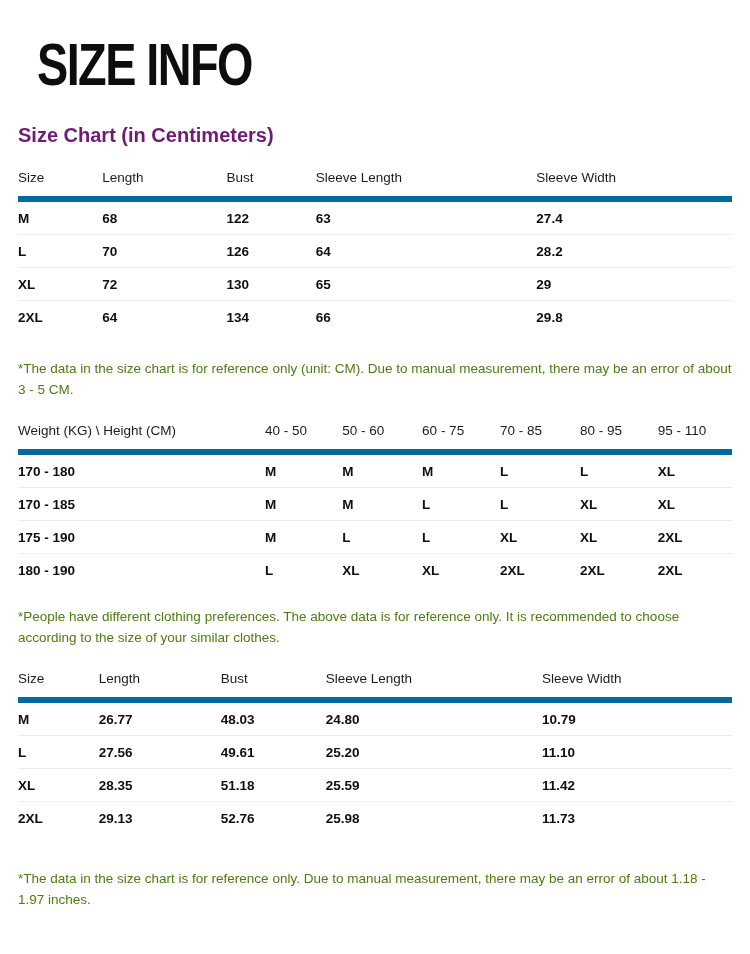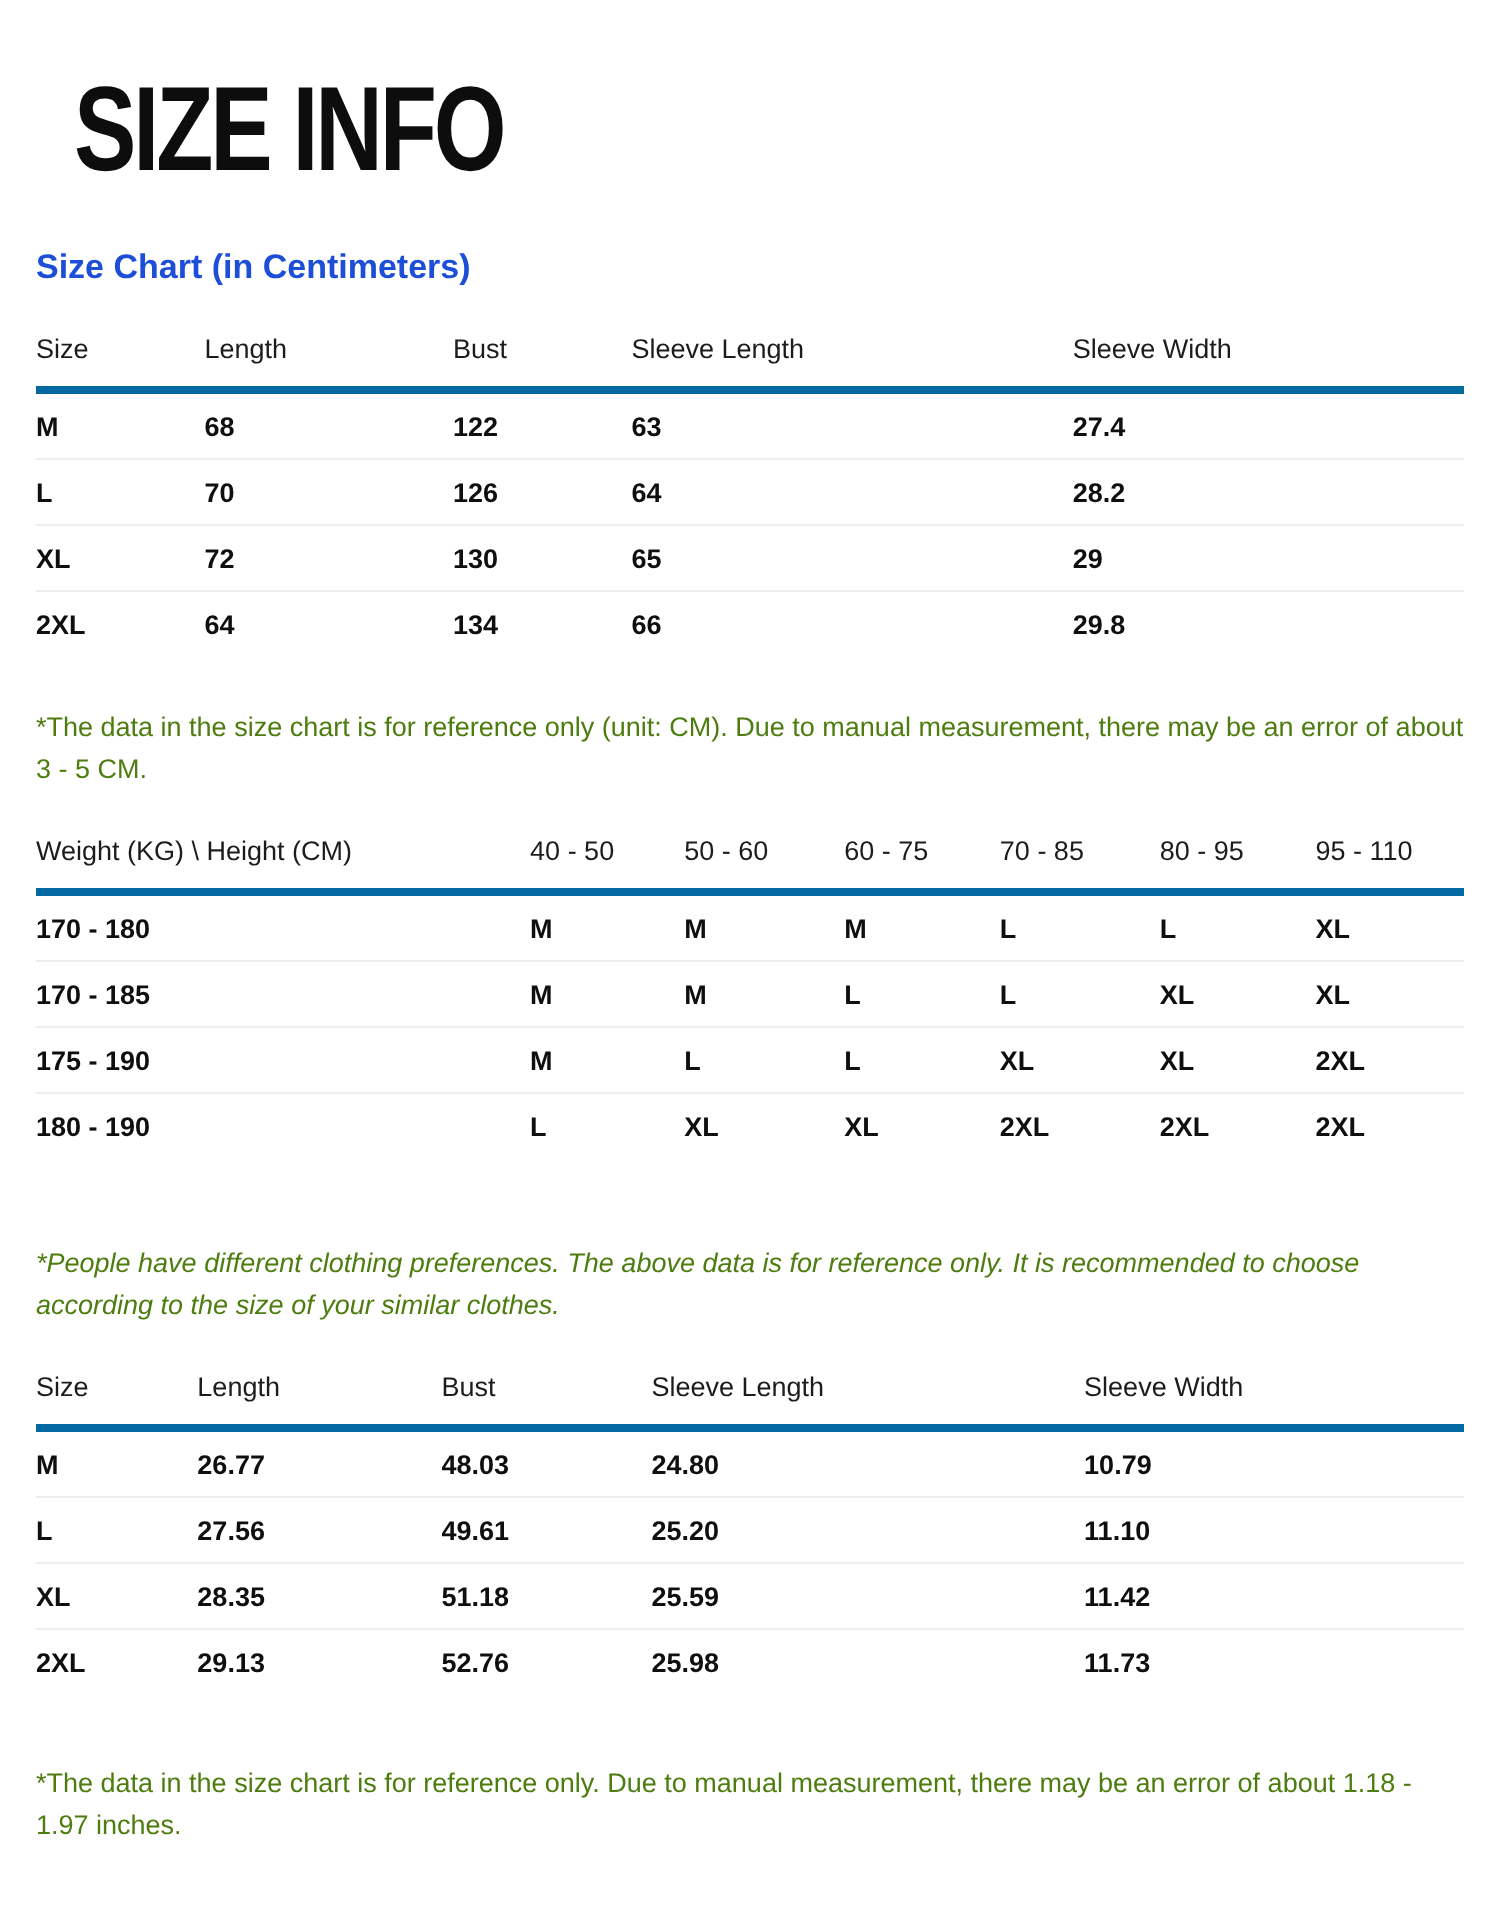--- a/index.html
+++ b/index.html
@@ -21,39 +21,39 @@
     font-size: 60px;
     line-height: 1;
     font-weight: 700;
     letter-spacing: -2px;
     color: #0d0d0d;
     transform: scaleX(0.78);
     transform-origin: left center;
     white-space: nowrap;
   }
   .section-title {
-    font-size: 17px;
+    font-size: 20px;
     font-weight: 700;
-    color: #1d4ed8;
+    color: #701a75;
   }
   .section-title.cm { margin-top: 29px; }
   .section-title.inches { margin-top: 19px; }
   table {
     width: 100%;
     border-collapse: collapse;
     table-layout: fixed;
   }
   .size-table { margin-top: 21px; }
   th {
     text-align: left;
     font-weight: 400;
     font-size: 13.5px;
     color: #1c1c1c;
     padding: 2px 2px 11px 0;
-    border-bottom: 4px solid #0369a1;
+    border-bottom: 6px solid #0369a1;
     white-space: nowrap;
     overflow: hidden;
   }
   td {
     text-align: left;
     font-weight: 700;
     font-size: 13.5px;
     color: #0f0f0f;
     padding: 9px 2px 8px 0;
     border-bottom: 1px solid #ededed;
@@ -62,21 +62,21 @@
     height: 33px;
   }
   tbody tr:last-child td { border-bottom: none; }
   .note {
     font-size: 13.5px;
     font-weight: 400;
     color: #4d7c0f;
     line-height: 21px;
   }
   .note.cm { margin-top: 24px; }
-  .note.fit { margin-top: 42px; font-style: italic; }
+  .note.fit { margin-top: 20px; }
   .note.inches { margin-top: 33px; }
 </style>
 </head>
 <body>
 
 <div class="page">
 
   <h1 class="page-title">SIZE INFO</h1>
 
   <div class="section-title cm">Size Chart (in Centimeters)</div>

